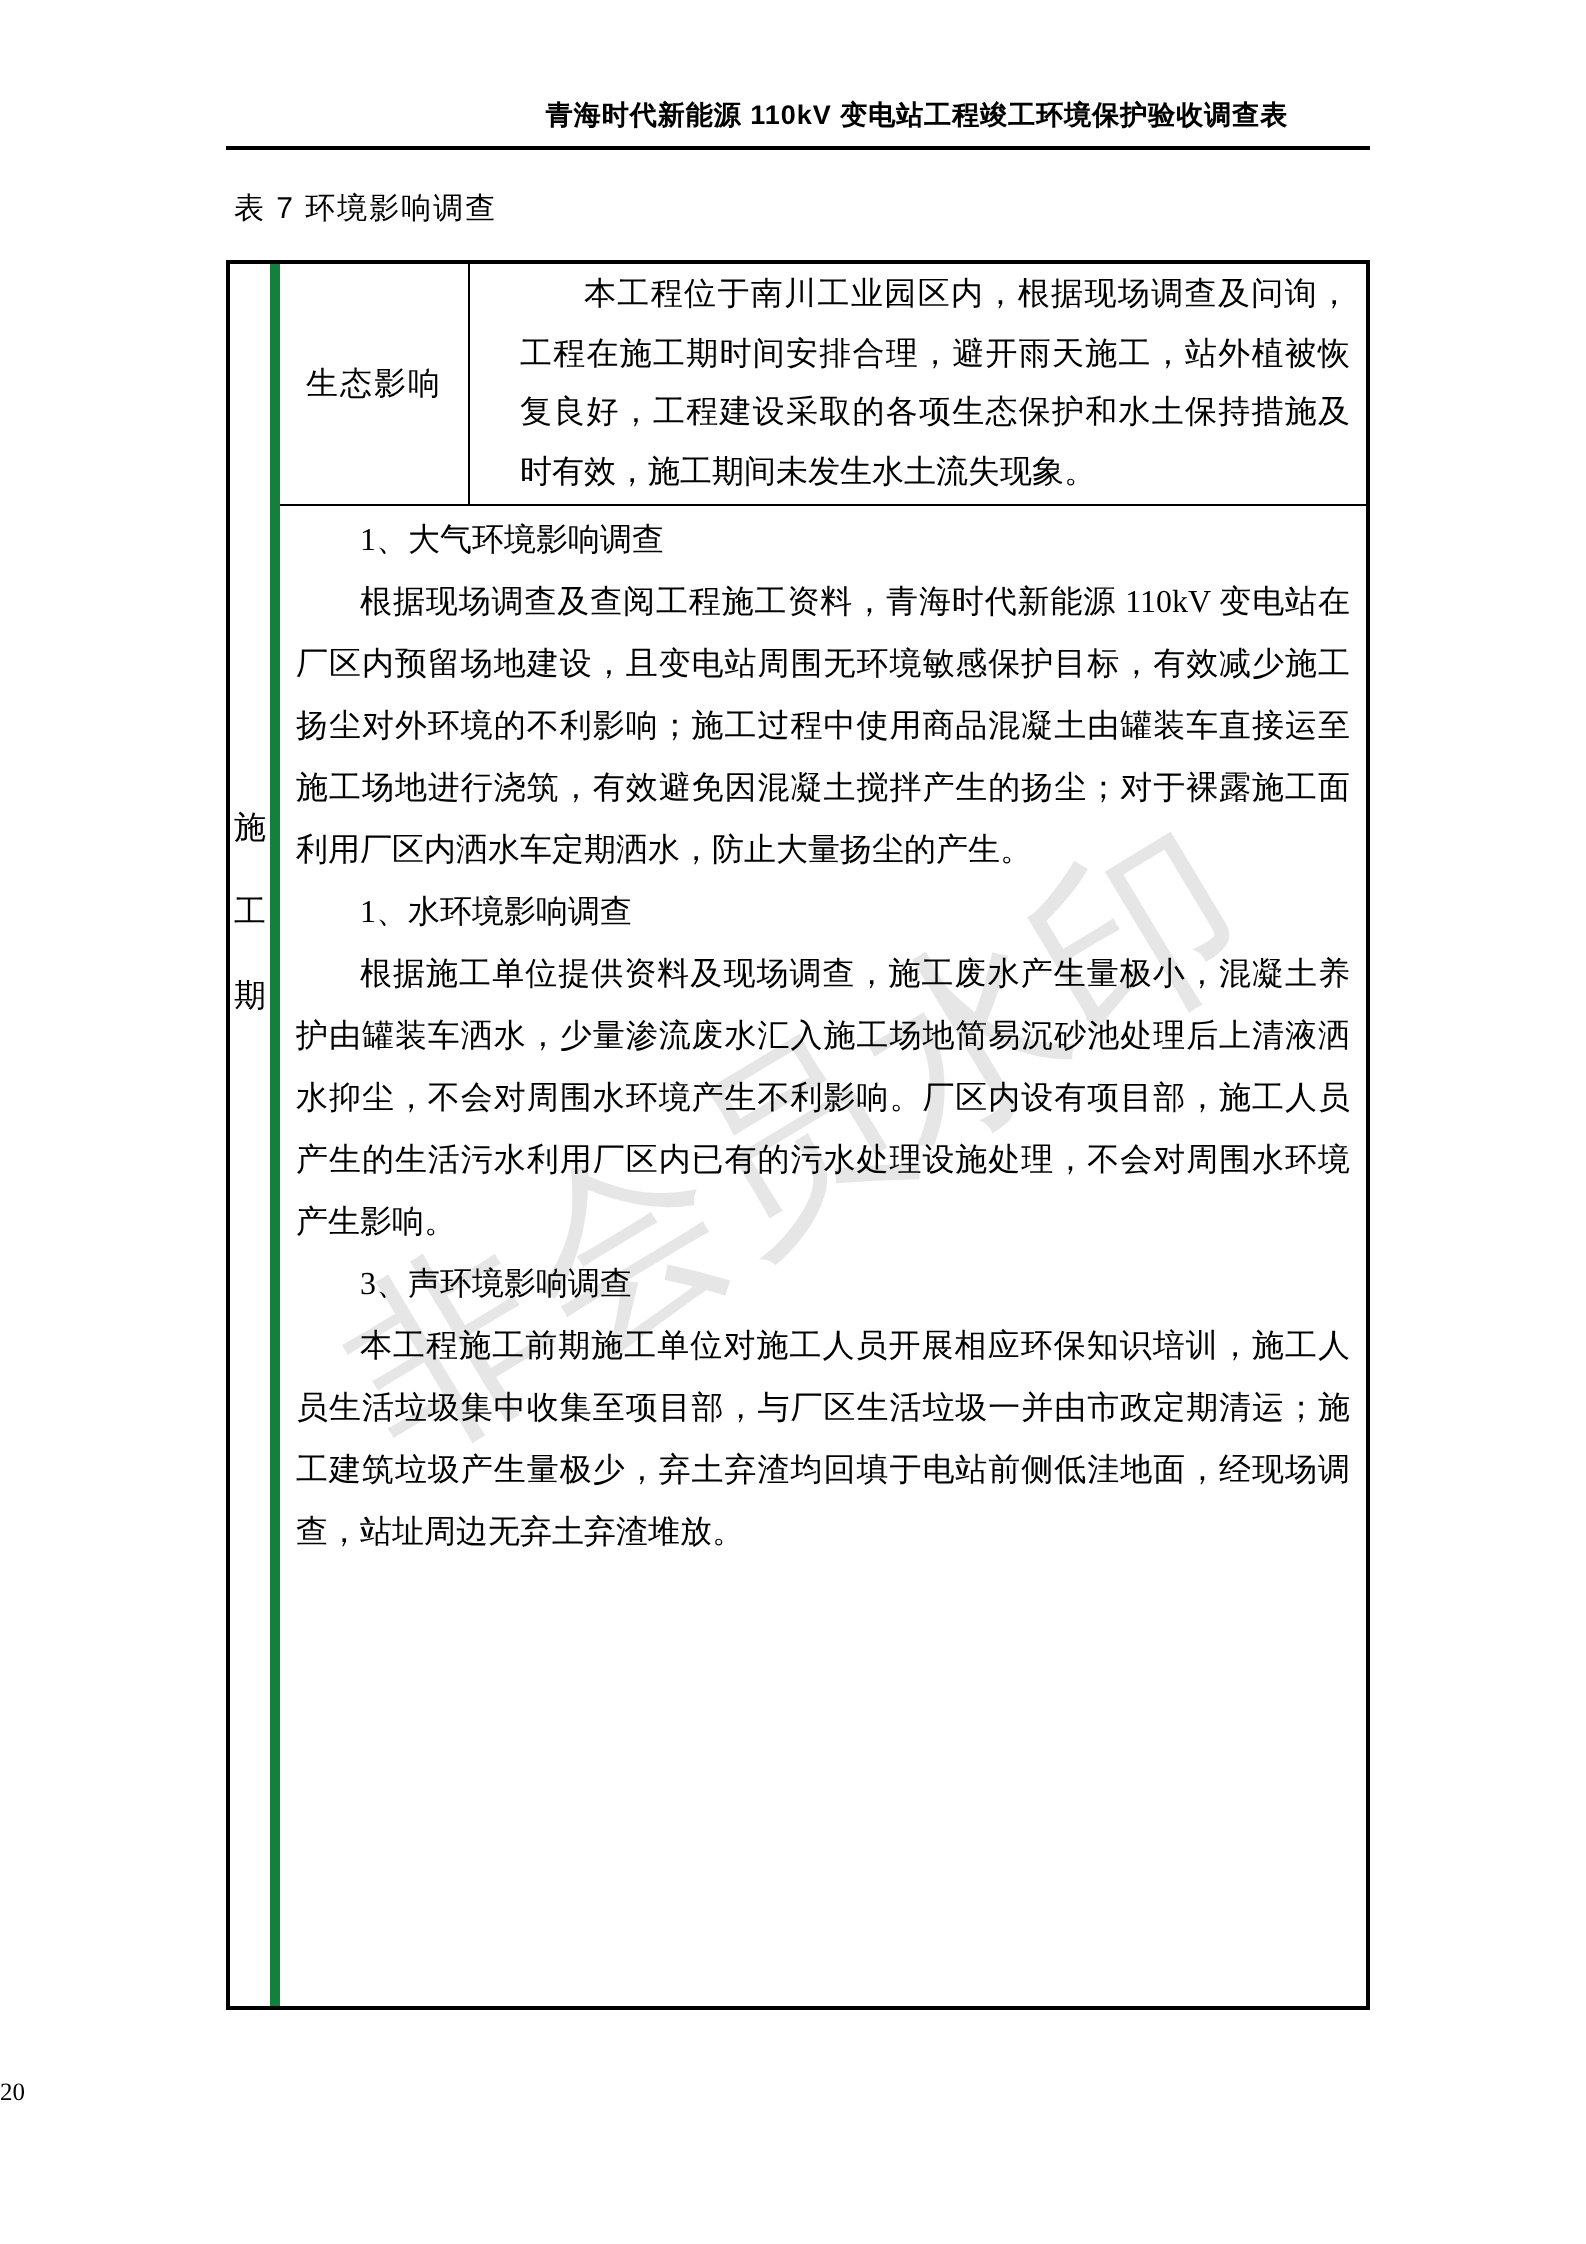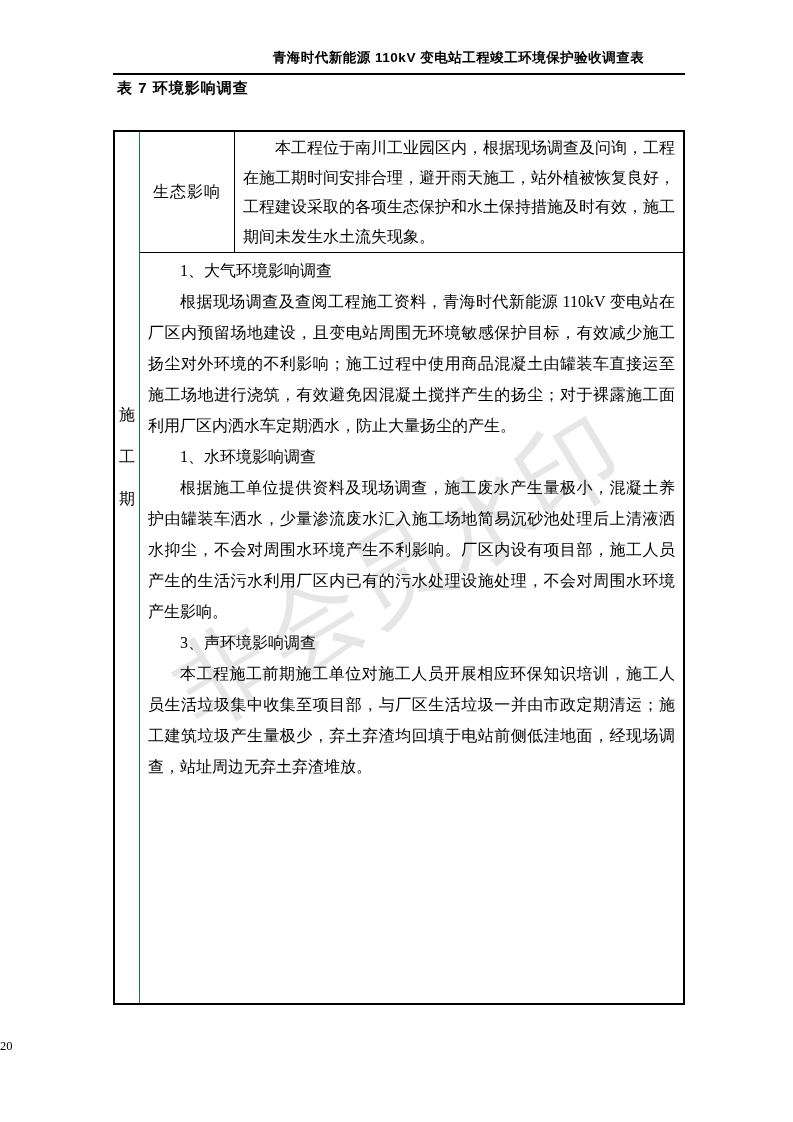--- a/index.html
+++ b/index.html
@@ -18,50 +18,50 @@
   .page-header {
     position:absolute; left:16px; top:49px; width:100%; z-index:1;
     text-align:center; font-family:"Liberation Sans","DejaVu Sans",sans-serif;
     font-weight:bold; font-size:13.5px; letter-spacing:0.5px;padding-left:46px;
   }
   .header-rule {
     position:absolute; left:113px; top:73px; width:572px; height:2px;
     background:#000; z-index:1;
   }
   .table-title {
-    position:absolute; left:117px; top:79px; z-index:1;
+    position:absolute; left:117px; top:95px; z-index:1;
     font-family:"Liberation Sans","DejaVu Sans",sans-serif;
-    font-weight:bold; font-size:15px; letter-spacing:1px;
+    font-weight:normal; font-size:15px; letter-spacing:1px;
   }
   .env-table {
     position:absolute; left:113px; top:130px; width:572px; height:875px;
     border:2px solid #000; box-sizing:border-box; display:flex; z-index:1;
     background:transparent;
   }
   .phase-cell {
-    width:25px; border-right:1px solid #15803d; box-sizing:border-box;
+    width:25px; border-right:5px solid #15803d; box-sizing:border-box;
     text-align:center; font-size:16px; line-height:42px;
     padding-top:262px; overflow:hidden;
   }
   .phase-cell .phase-text { display:block; word-break:break-all; }
   .table-right { flex:1; display:flex; flex-direction:column; min-width:0; }
   .trow { display:flex; min-height:0; }
   .trow-eco { height:121px; border-bottom:1px solid #000; box-sizing:border-box; }
   .trow-pol { flex:1; }
   .label-cell {
     width:95px; border-right:1px solid #000; box-sizing:border-box;
     display:flex; align-items:center; justify-content:center;
     font-size:16px; letter-spacing:1px;text-align:right;
   }
   .content-cell {
     flex:1; min-width:0; overflow:hidden;
     padding:2px 8px 0 8px;
     font-size:16px; line-height:31px; text-align:justify;
   }
-  .trow-eco .content-cell { line-height:29.5px; padding-top:1px; }
+  .trow-eco .content-cell { line-height:29.5px; padding-top:1px;margin-left:17px; }
   .content-cell p { margin:0; text-indent:2em; }
   .page-number {
     position:absolute; left:0; top:1039px; width:100%; z-index:1;
     font-size:12.5px;
   }
 </style>
 </head>
 <body>
 
 <div class="page">

